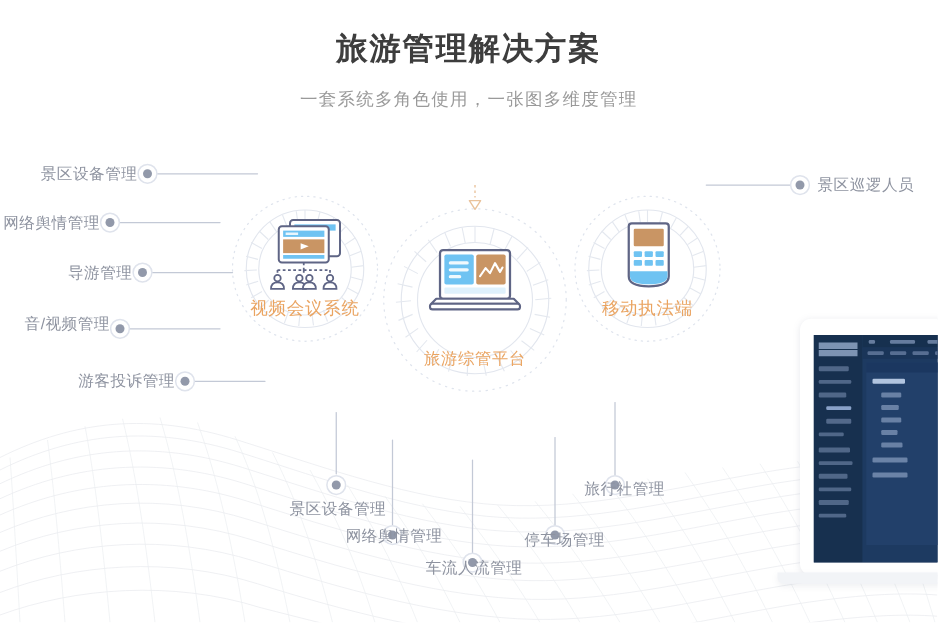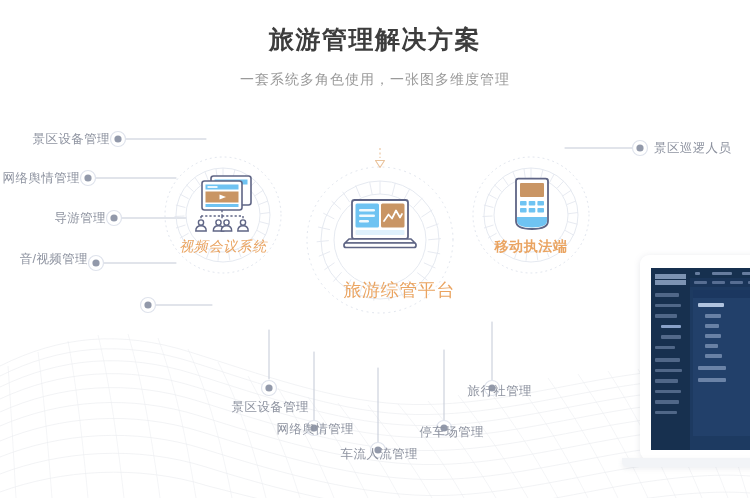--- a/index.html
+++ b/index.html
@@ -64,26 +64,26 @@
 
   
   .node{position:absolute;z-index:4;}
   .ring-wrap{position:absolute;left:0;top:0;}
   .ring-wrap svg{display:block;overflow:visible;}
   .node-icon{position:absolute;z-index:5;}
   .node-label{
     position:absolute;z-index:5;text-align:center;width:100%;
     color:#eaa461;font-size:14px;letter-spacing:.6px;white-space:nowrap;
   }
-  .node-label.big{font-size:18px;text-align:right;}
+  .node-label.big{font-size:13px;}
 
   
   #node-center{left:305px;top:165px;width:150px;height:150px;}
-  #node-left{left:163px;top:155px;width:120px;height:120px;font-style:italic;}
-  #node-right{left:471px;top:155px;width:120px;height:120px;font-weight:bold;}
+  #node-left{left:184px;top:155px;width:120px;height:120px;}
+  #node-right{left:458px;top:155px;width:120px;height:120px;}
 
   
   .authority{
     position:absolute;left:330px;top:116px;width:100px;height:27px;z-index:6;
   }
   .authority .brk{position:absolute;width:100%;height:100%;box-sizing:border-box;}
   .authority .brk:before,.authority .brk:after{
     content:"";position:absolute;width:13px;height:100%;box-sizing:border-box;
     border-top:1px solid #cfd8e6;border-bottom:1px solid #cfd8e6;
   }
@@ -424,20 +424,21 @@
         <path d="M7 40 H37 V44 Q37 50.4 22 50.4 Q7 50.4 7 44 Z" fill="#6fc3f2"></path>
       </svg>
     </div>
     <div class="node-label" style="left:0;top:83px">移动执法端</div>
   </div>
 
   <div class="leaf r" style="left:0;top:131px;width:110px">景区设备管理</div>
   <div class="leaf r" style="left:0;top:170px;width:80px">网络舆情管理</div>
   <div class="leaf r" style="left:0;top:210px;width:106px">导游管理</div>
   <div class="leaf r" style="left:0;top:251px;width:88px">音/视频管理</div>
+  <div class="leaf r" style="left:0;top:297px;width:140px">游客投诉管理</div>
 
   <div class="leaf l" style="left:654px;top:140px">景区巡逻人员</div>
 
   <div class="leaf c" style="left:229px;top:399px;width:80px">景区设备管理</div>
   <div class="leaf c" style="left:274px;top:421px;width:80px">网络舆情管理</div>
   <div class="leaf c" style="left:338px;top:446px;width:80px">车流人流管理</div>
   <div class="leaf c" style="left:404px;top:424px;width:80px">停车场管理</div>
   <div class="leaf c" style="left:452px;top:383px;width:80px">旅行社管理</div>
 
 </div>

